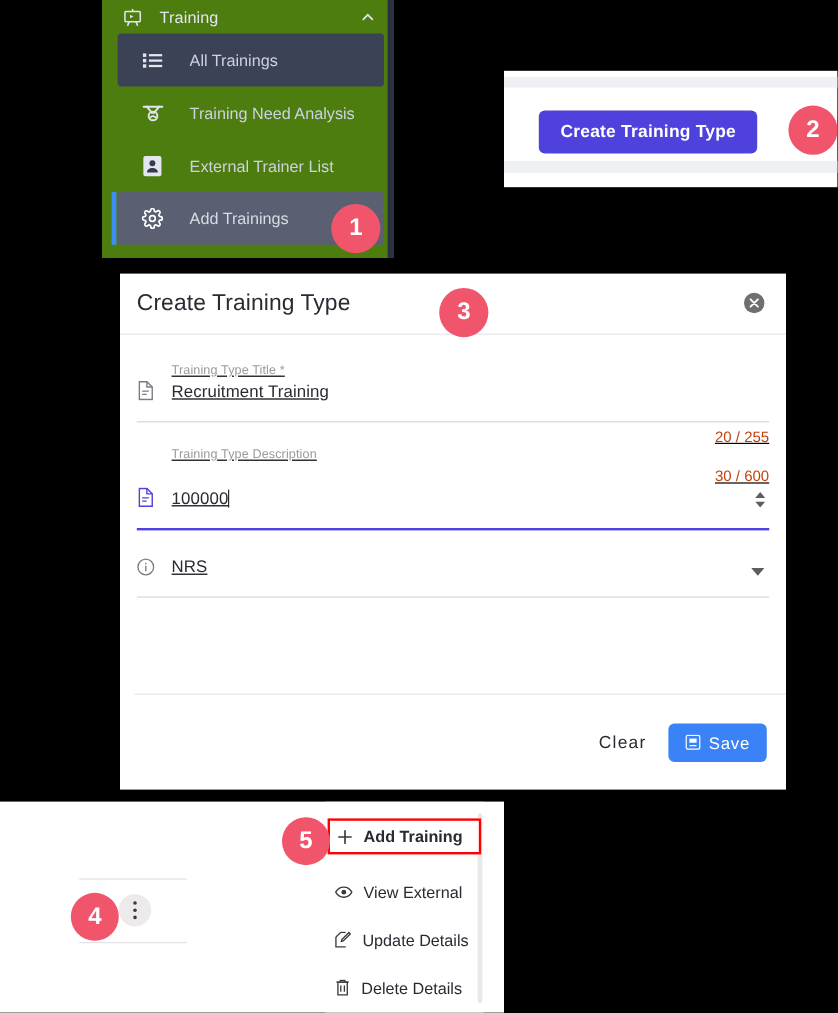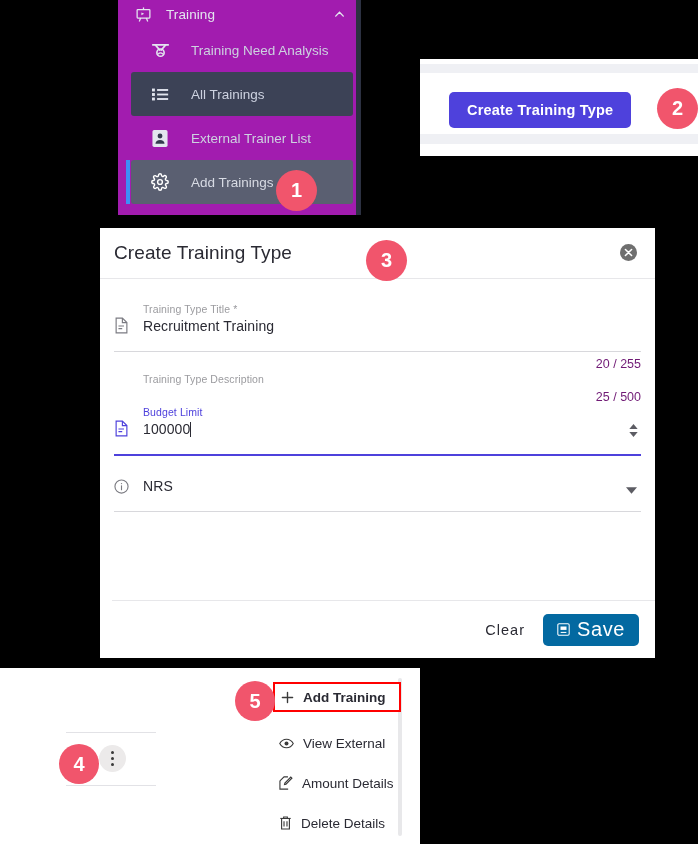--- a/index.html
+++ b/index.html
@@ -22,23 +22,22 @@
     justify-content: center;
     font-weight: bold;
     z-index: 60;
   }
 
   
   .sidebar {
     position: absolute;
     left: 85px; top: 0px;
     width: 243px; height: 215px;
-    background: #a21caf;
+    background: #4d7c0f;
     overflow: hidden;
-    margin-left: 33px;
   }
   .sidebar-scroll-edge {
     position: absolute; right: 0; top: 0; width: 5px; height: 100%;
     background: #2c3142;
   }
   .sb-head {
     display: flex; align-items: center;
     height: 28px; padding: 0 14px 0 14px;
     color: #e3e6ef;
   }
@@ -107,21 +106,21 @@
     font-size: 19px; color: #2a2a33; font-weight: normal;
     letter-spacing: .1px;
   }
   .close-btn {
     position: absolute; right: 18px; top: 16px;
     width: 17px; height: 17px; border-radius: 50%;
     background: #6f6f6f;
     display:flex; align-items:center; justify-content:center;
     cursor:pointer; border:none;
   }
-  .modal-body { padding: 16px 14px 0 14px; }
+  .modal-body { padding: 16px 14px 0 14px; text-decoration: underline; }
 
   .field { position: relative; margin-top: 8px; }
   .field-label {
     margin-left: 29px;
     font-size: 10.5px; color: #9b9b9f; letter-spacing:.1px;
   }
   .field-label.focus { color: #4e41dc; }
   .field-row {
     display:flex; align-items:flex-end;
     padding-bottom: 17px;
@@ -132,44 +131,44 @@
   .field-icon { width: 29px; flex-shrink:0; display:flex; align-items:center; }
   .field-val {
     flex: 1;
     font-size: 14px; color: #2a2a33; letter-spacing:.1px;
     border:none; outline:none; background:transparent;
     font-family: "Liberation Sans", sans-serif;
     padding: 0;
   }
   .caret { display:inline-block; width:1px; height:15px; background:#2a2a33; vertical-align:-3px; }
   .counter {
-    text-align: right; font-size: 12.5px; color: #701a75;
+    text-align: right; font-size: 12.5px; color: #c2410c;
     padding-top: 5px;
   }
   .spinner {
     width: 16px; display:flex; flex-direction:column; align-items:center; justify-content:center;
     gap: 3px; cursor:pointer;
   }
   .dd-arrow { width: 20px; display:flex; align-items:center; justify-content:center; cursor:pointer; }
 
   .modal-foot {
     position: absolute; left:12px; right:0; bottom: 0;
-    height: 58px;
+    height: 80px;
     border-top: 1px solid #e7e7ea;
     display:flex; align-items:center; justify-content:flex-end;
     padding-right: 16px; gap: 18px;
   }
   .btn-clear {
     background:none; border:none; font-size:14.5px; color:#2a2a33;
     letter-spacing:1px; cursor:pointer; font-family:"Liberation Sans", sans-serif;
   }
   .btn-save {
     display:flex; align-items:center; gap:7px;
-    background:#0369a1; color:#fff; border:none; border-radius:5px;
-    height:32px; padding:0 14px; font-size:20px; letter-spacing:.6px;
+    background:#3b82f6; color:#fff; border:none; border-radius:5px;
+    height:32px; padding:0 14px; font-size:14px; letter-spacing:.6px;
     cursor:pointer; font-family:"Liberation Sans", sans-serif;
   }
 
   
   .panel4 {
     position: absolute;
     left: 0px; top: 668px;
     width: 420px; height: 176px;
     background: #fff;
     overflow: hidden;
@@ -221,50 +220,50 @@
           <path d="M8 17l-2 5M16 17l2 5"></path>
           <path d="M9 9l4 2-4 2z" fill="#e3e6ef" stroke="none"></path>
         </svg>
       </span>
       <span class="sb-head-label">Training</span>
       <span class="sb-chev">
         <svg width="13" height="13" viewBox="0 0 24 24" fill="none" stroke="#e3e6ef" stroke-width="2.6" stroke-linecap="round">
             <path d="M5 15l7-7 7 7"></path>
           </svg>
       </span>
-    </div>
-
-    <div class="sb-item">
-      <span class="sb-ic">
-        <svg width="19" height="17" viewBox="0 0 22 19" fill="none" stroke="#e3e6ef" stroke-width="1.9" stroke-linecap="round">
-          <path d="M2 3h18"></path>
-            <path d="M5 3l5 6M17 3l-5 6"></path>
-          <circle cx="11" cy="12" r="4.2"></circle>
-          <path d="M8.6 13.4a3 3 0 0 1 4.8 0" stroke-width="1.6"></path>
-        </svg>
-      </span>
-      <span class="sb-tx">Training Need Analysis</span>
     </div>
 
     <div class="sb-item hovered">
       <span class="sb-ic">
         <svg width="17" height="15" viewBox="0 0 20 16" fill="#e3e6ef">
           <rect x="0" y="1" width="3.4" height="3.4"></rect>
             <rect x="6" y="1.6" width="13" height="2.2"></rect>
           <rect x="0" y="6.3" width="3.4" height="3.4"></rect>
             <rect x="6" y="6.9" width="13" height="2.2"></rect>
           <rect x="0" y="11.6" width="3.4" height="3.4"></rect>
             <rect x="6" y="12.2" width="13" height="2.2"></rect>
         </svg>
       </span>
       <span class="sb-tx">All Trainings</span>
     </div>
 
     <div class="sb-item">
       <span class="sb-ic">
+        <svg width="19" height="17" viewBox="0 0 22 19" fill="none" stroke="#e3e6ef" stroke-width="1.9" stroke-linecap="round">
+          <path d="M2 3h18"></path>
+            <path d="M5 3l5 6M17 3l-5 6"></path>
+          <circle cx="11" cy="12" r="4.2"></circle>
+          <path d="M8.6 13.4a3 3 0 0 1 4.8 0" stroke-width="1.6"></path>
+        </svg>
+      </span>
+      <span class="sb-tx">Training Need Analysis</span>
+    </div>
+
+    <div class="sb-item">
+      <span class="sb-ic">
         <svg width="16" height="17" viewBox="0 0 16 18" fill="#e3e6ef">
           <rect x="0" y="0" width="16" height="18" rx="1.8"></rect>
           <circle cx="8" cy="6.4" r="2.6" fill="#343a4f"></circle>
           <path d="M3.2 14.6c0-2.6 2.1-4 4.8-4s4.8 1.4 4.8 4z" fill="#343a4f"></path>
         </svg>
       </span>
       <span class="sb-tx">External Trainer List</span>
     </div>
 
     <div class="sb-item active">
@@ -310,25 +309,24 @@
               <path d="M4.6 10h6.2M4.6 13h4.2" stroke-width="1.2"></path>
             </svg>
           </span>
           <input class="field-val" type="text" readonly="" value="Recruitment Training" style="">
         </div>
         <div class="counter">20 / 255</div>
       </div>
 
       <div class="field" style="margin-top:2px;">
         <div class="field-label">Training Type Description</div>
-        <div class="counter">25 / 500</div>
+        <div class="counter">30 / 600</div>
       </div>
 
       <div class="field" style="margin-top:2px;">
-        <div class="field-label focus">Budget Limit</div>
         <div class="field-row focused">
           <span class="field-icon">
             <svg width="15" height="17" viewBox="0 0 16 19" fill="none" stroke="#4e41dc" stroke-width="1.3">
               <path d="M2 1.2h7l5 5v11.6H2z"></path>
                 <path d="M9 1.2v5h5"></path>
               <path d="M4.6 10h6.2M4.6 13h4.2" stroke-width="1.2"></path>
             </svg>
           </span>
           <span class="field-val" style="display:flex;align-items:center;">
               <span>100000</span>
@@ -410,21 +408,21 @@
         </div>
 
         <div class="ctx-item">
           <span>
             <svg width="14" height="14" viewBox="0 0 15 15" fill="none" stroke="#3a3a3a" stroke-width="1.2">
               <path d="M1 5.2V14h8.8"></path>
                 <path d="M1 5.2L5.4 1h4.2"></path>
               <path d="M13.8 2.4l-1.2-1.2-6.3 6.3-.4 1.6 1.6-.4z"></path>
             </svg>
           </span>
-          <span>Amount Details</span>
+          <span>Update Details</span>
         </div>
 
         <div class="ctx-item">
           <span>
             <svg width="13" height="14" viewBox="0 0 14 15" fill="none" stroke="#3a3a3a" stroke-width="1.2">
               <path d="M1.4 2.6h11.2"></path>
                 <path d="M2.8 2.6h8.4V14H2.8z"></path>
               <path d="M5.4 5.6v5.6M8.6 5.6v5.6"></path>
                 <path d="M5 2.6V1h4v1.6"></path>
             </svg>

